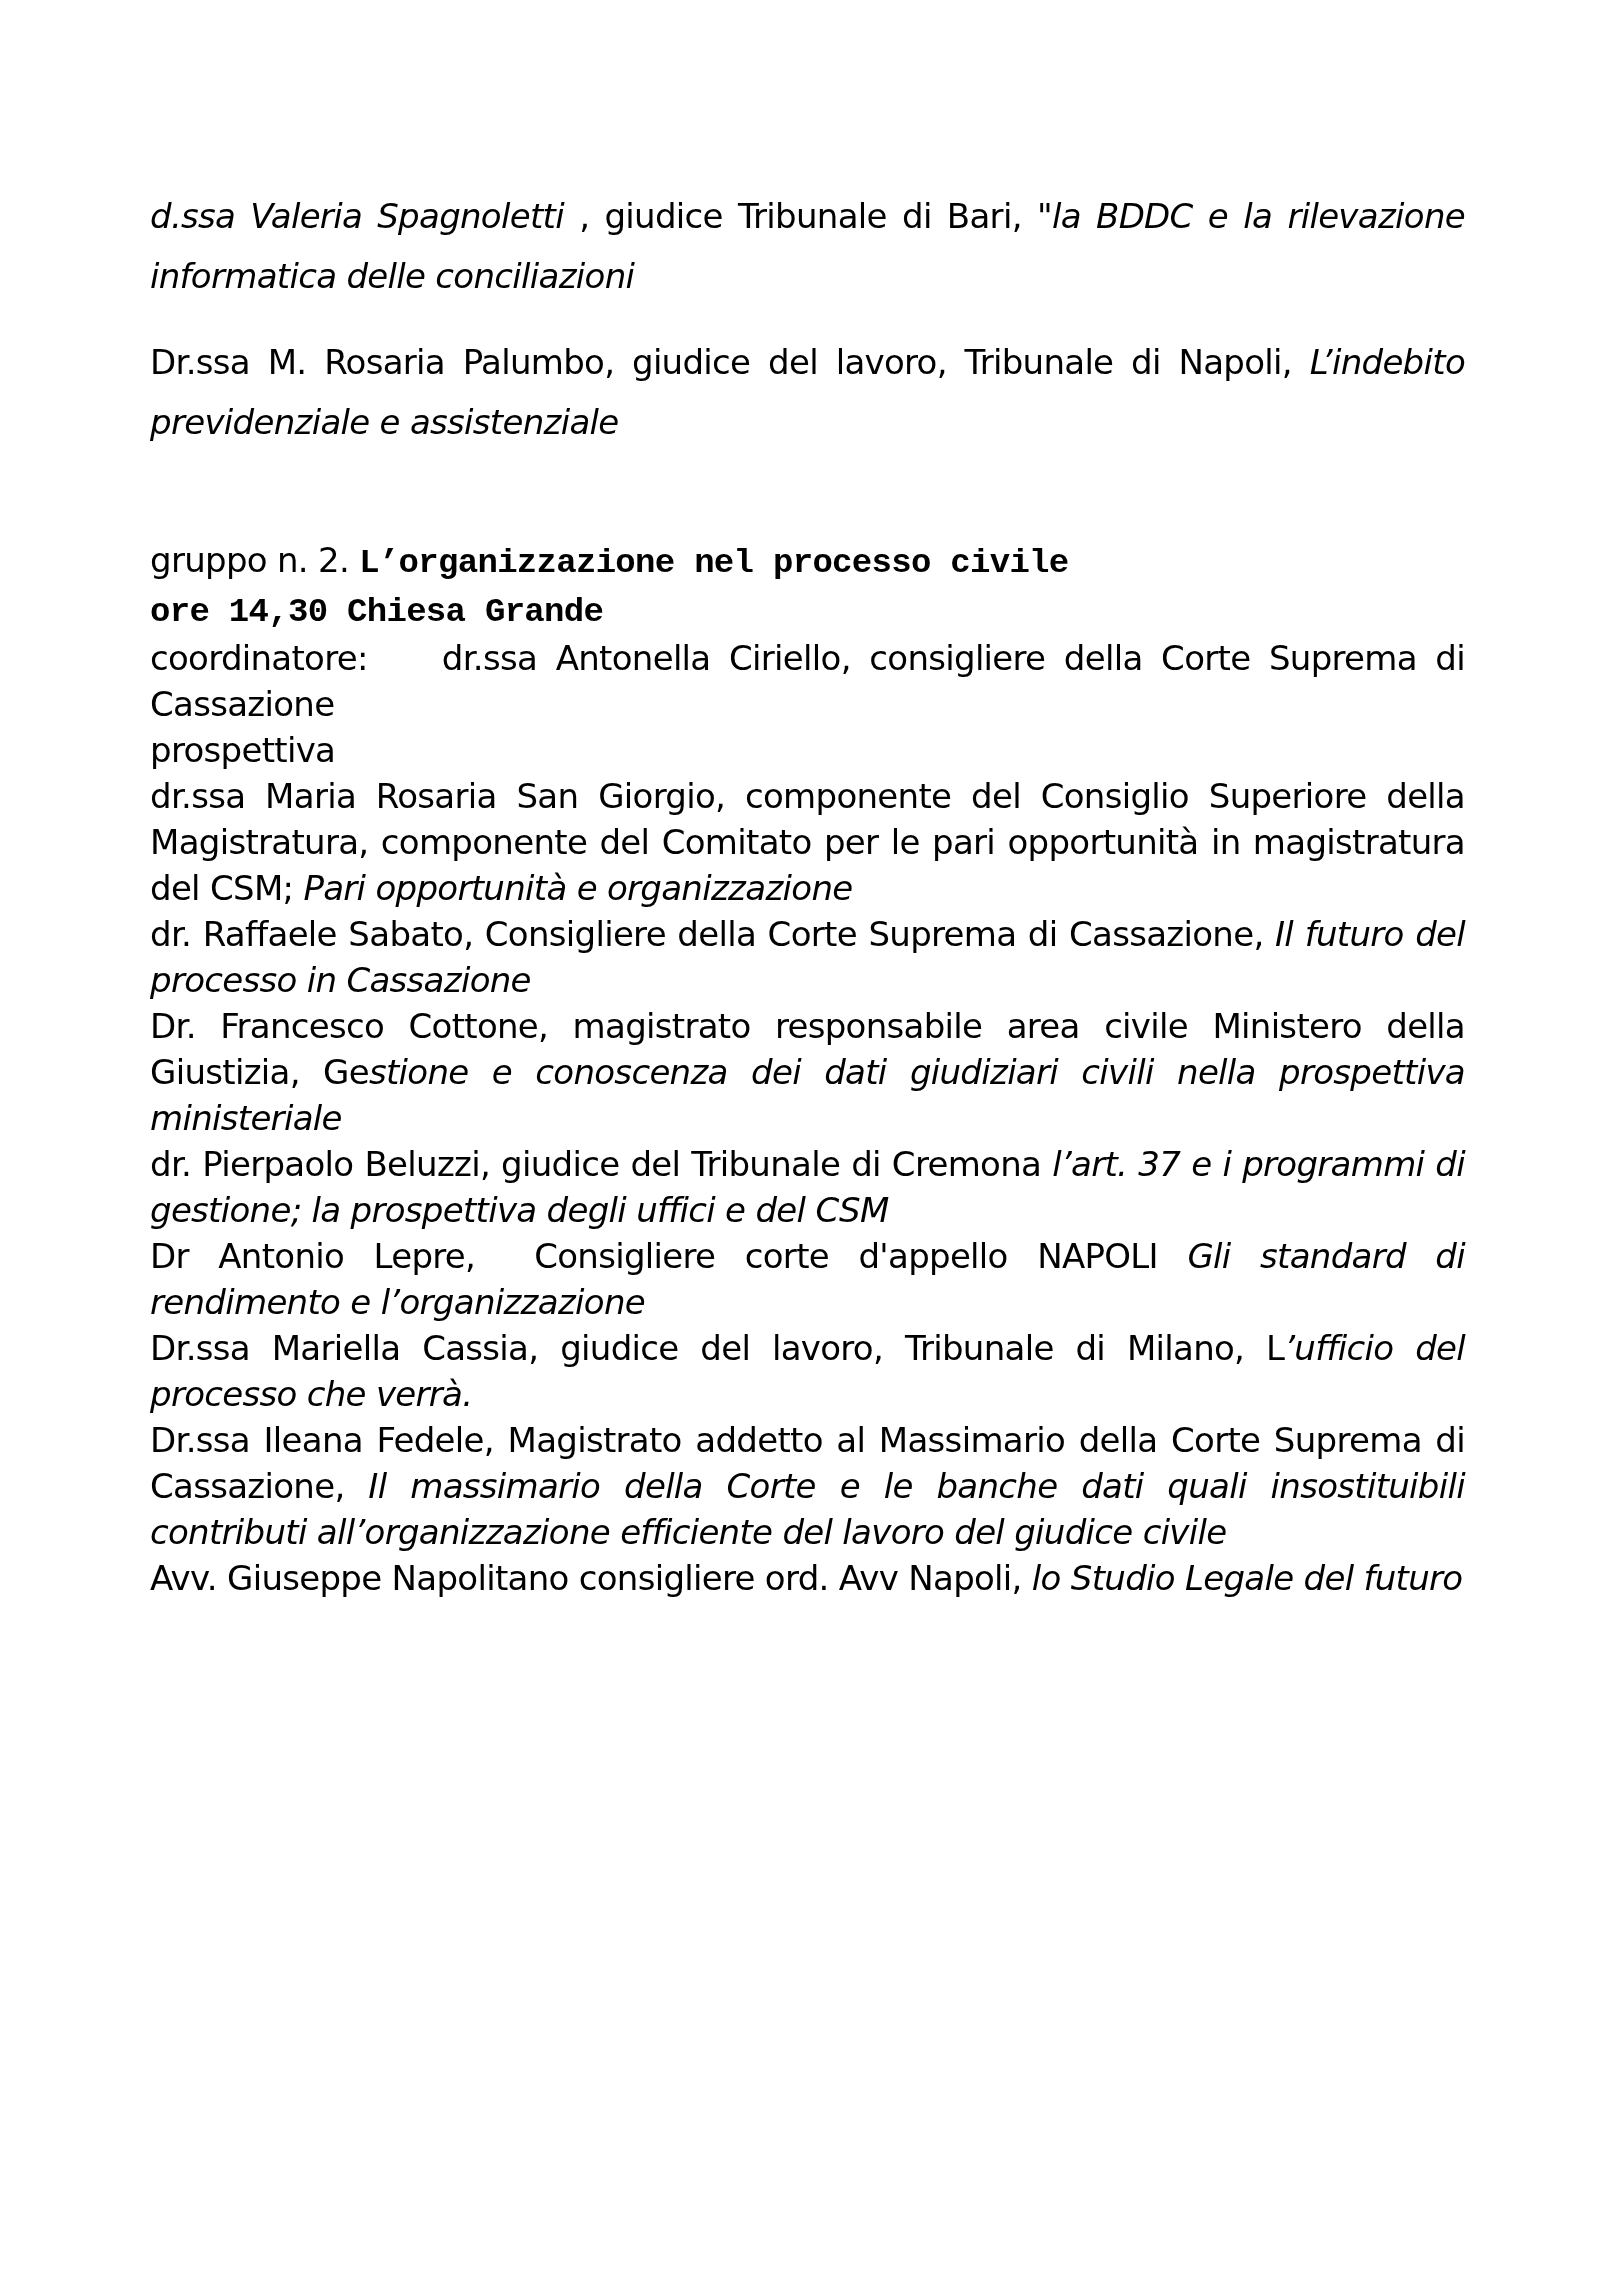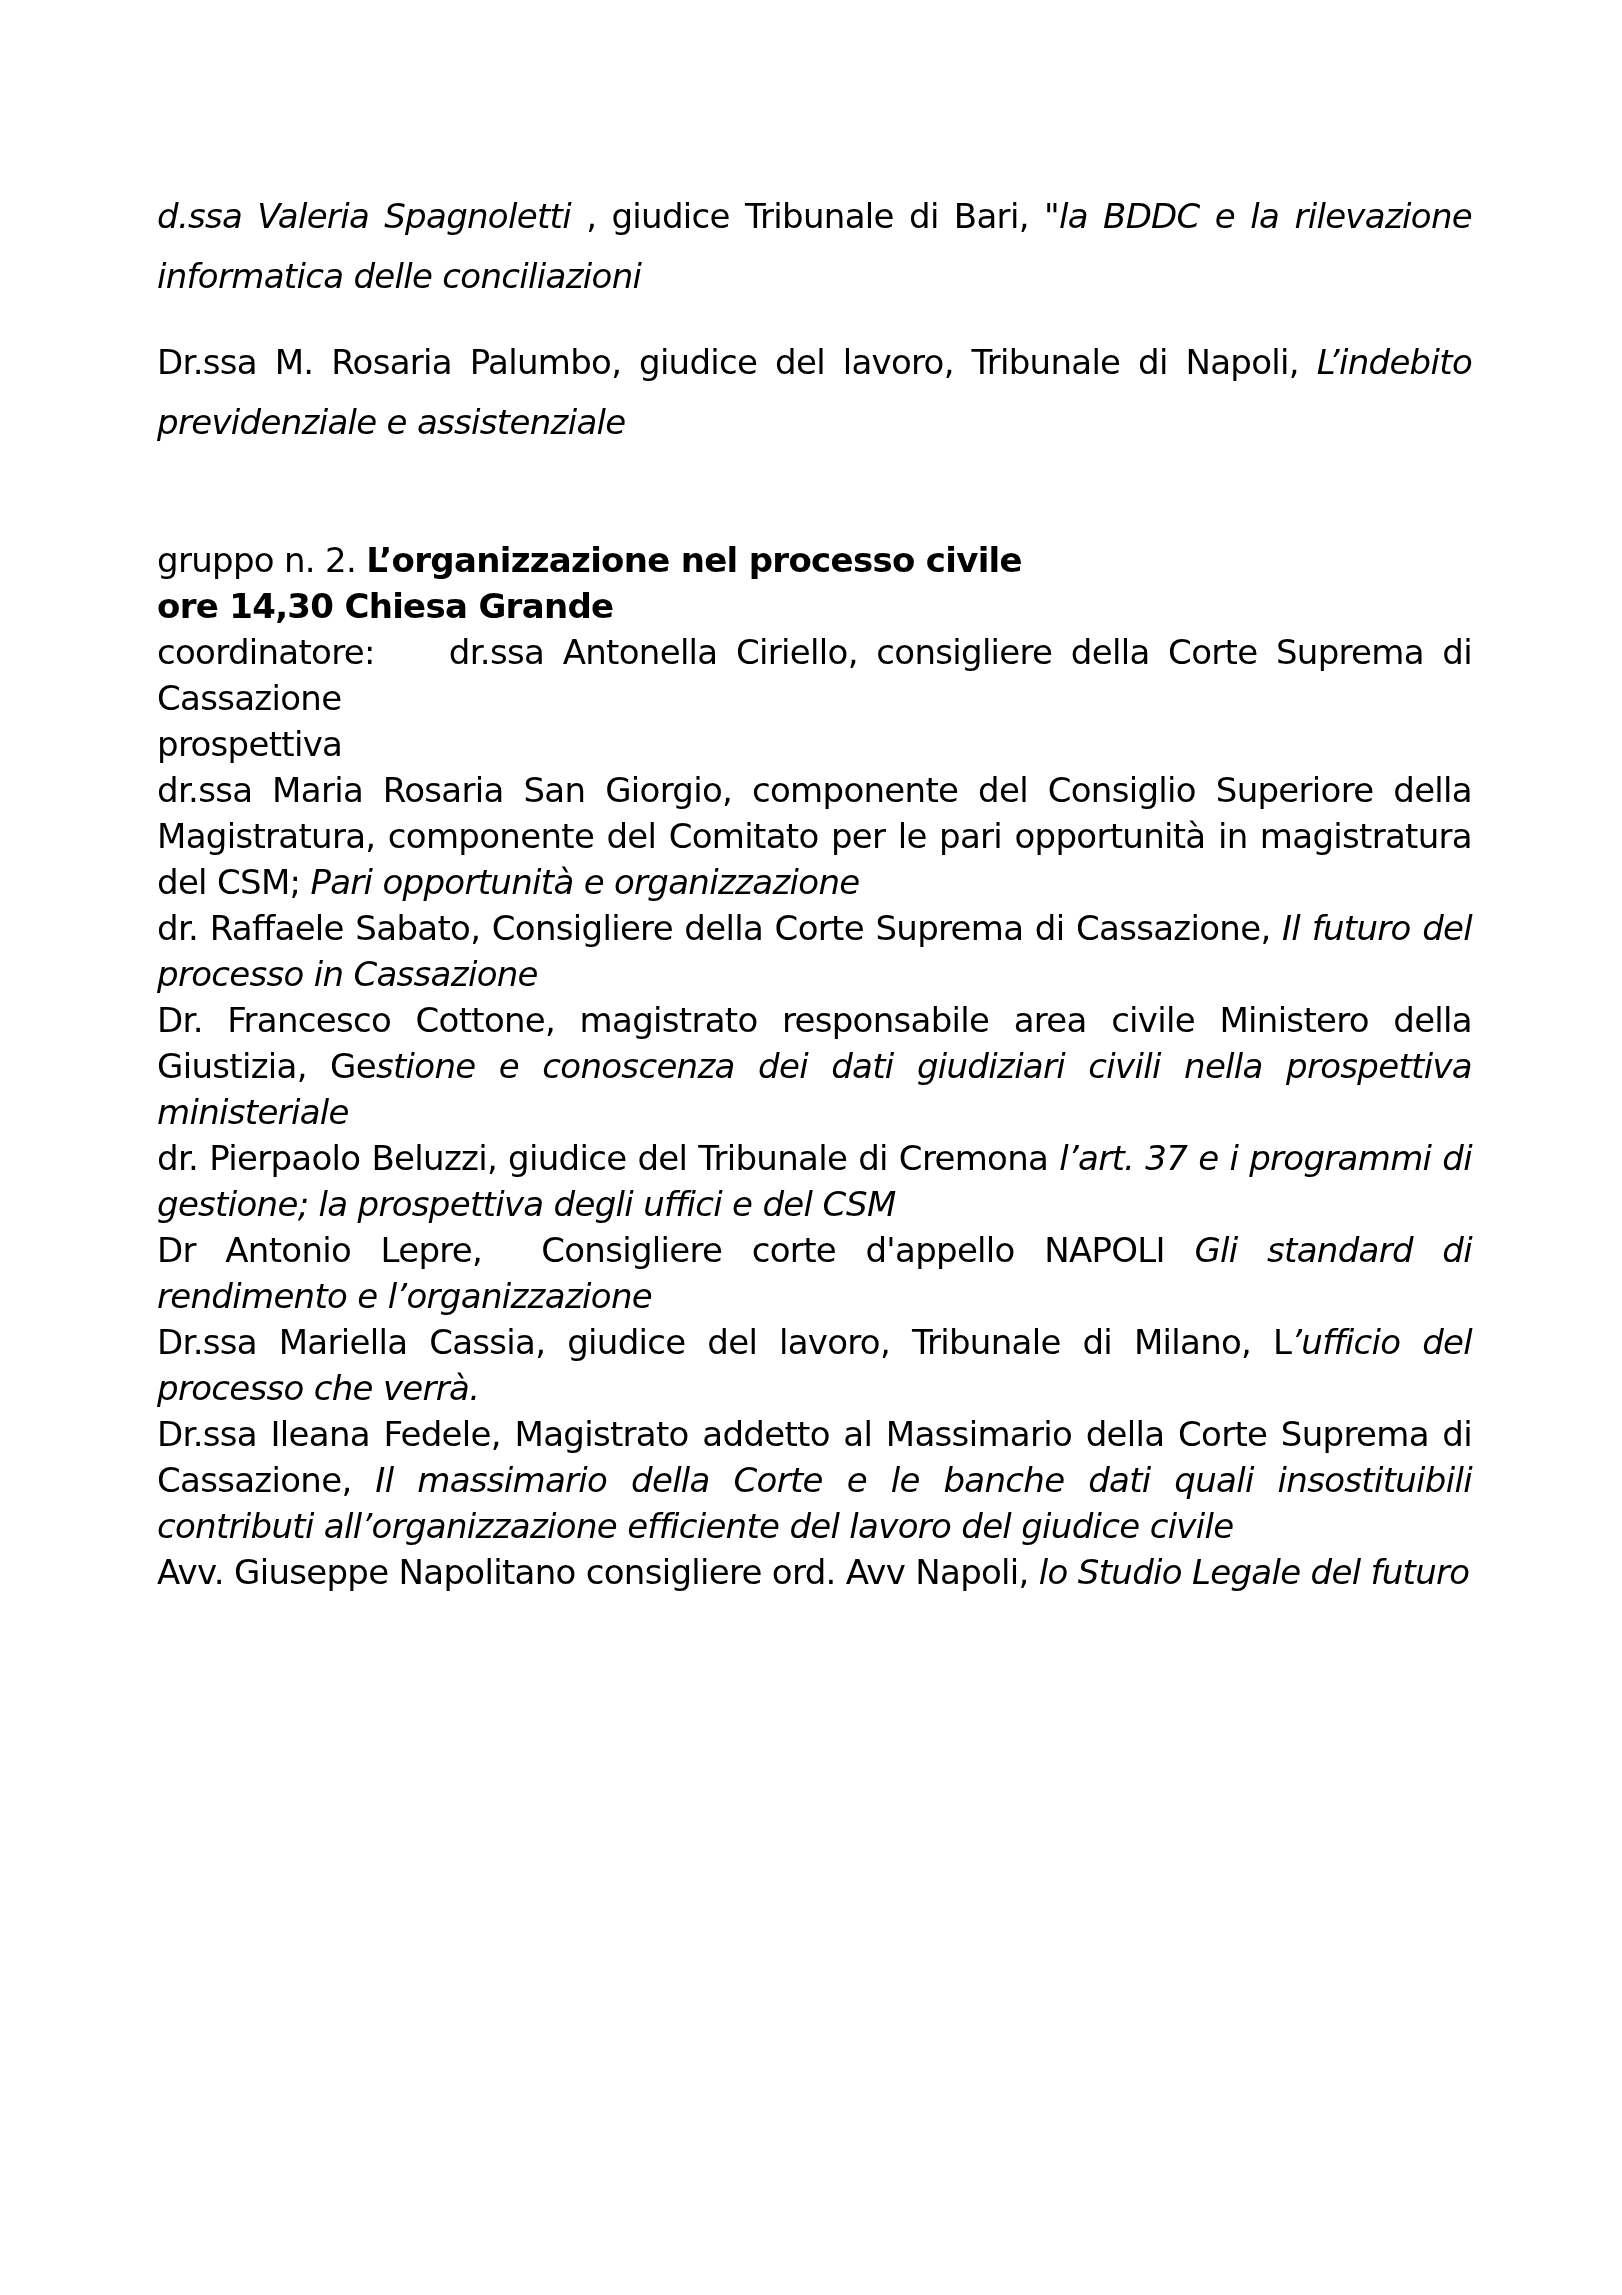--- a/index.html
+++ b/index.html
@@ -11,21 +11,21 @@
     position: relative;
     width: 1622px;
     height: 2295px;
     background: #ffffff;
     color: #000000;
     font-family: "DejaVu Sans", "Liberation Sans", sans-serif;
     overflow: hidden;
   }
   .content {
     position: absolute;
-    left: 157px;
+    left: 150px;
     top: 186px;
     width: 1315px;
     font-size: 34px;
     letter-spacing: -0.7px;
     text-align: justify;
   }
   .content p {
     margin: 0;
     padding: 0;
   }
@@ -36,21 +36,21 @@
   }
   
   .para-tight {
     line-height: 46px;
   }
   .blank-line {
     height: 59px;
   }
   .run-regular { font-style: normal; font-weight: normal; }
   .run-italic  { font-style: italic; font-weight: normal; }
-  .run-bold    { font-style: normal; font-weight: bold; }
+  .run-bold    { font-style: normal; font-weight: bold; font-family: Liberation Mono, monospace; }
 </style>
 </head>
 <body>
 
 <main class="page">
   <section class="content">
 
   <p class="para-spaced"><span class="run-italic">d.ssa Valeria Spagnoletti </span><span class="run-regular">, giudice Tribunale di Bari, </span><span class="run-italic">"la BDDC e la rilevazione informatica delle conciliazioni</span></p>
       <p class="para-spaced"><span class="run-regular">Dr.ssa M. Rosaria Palumbo, giudice del lavoro, Tribunale di Napoli, </span><span class="run-italic">L’indebito previdenziale e assistenziale</span></p>
       <div class="blank-line"></div>

